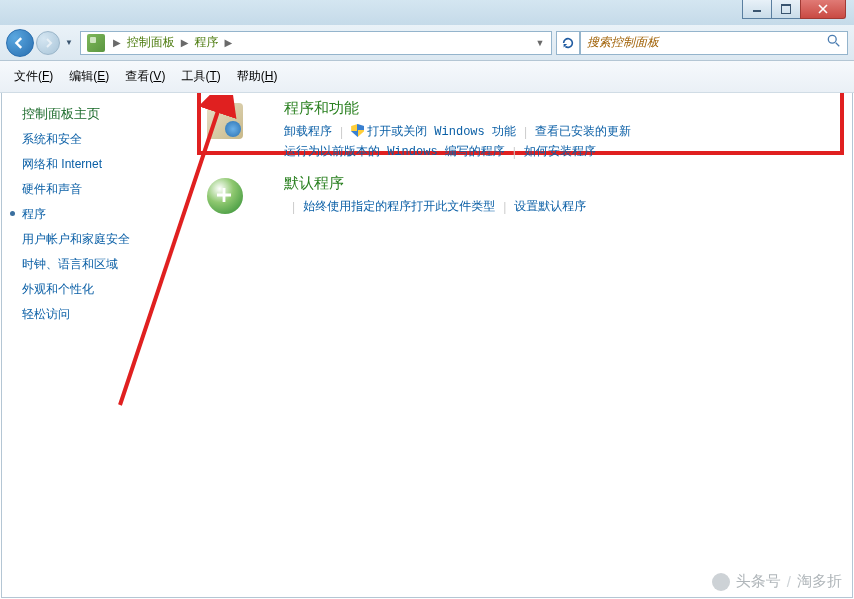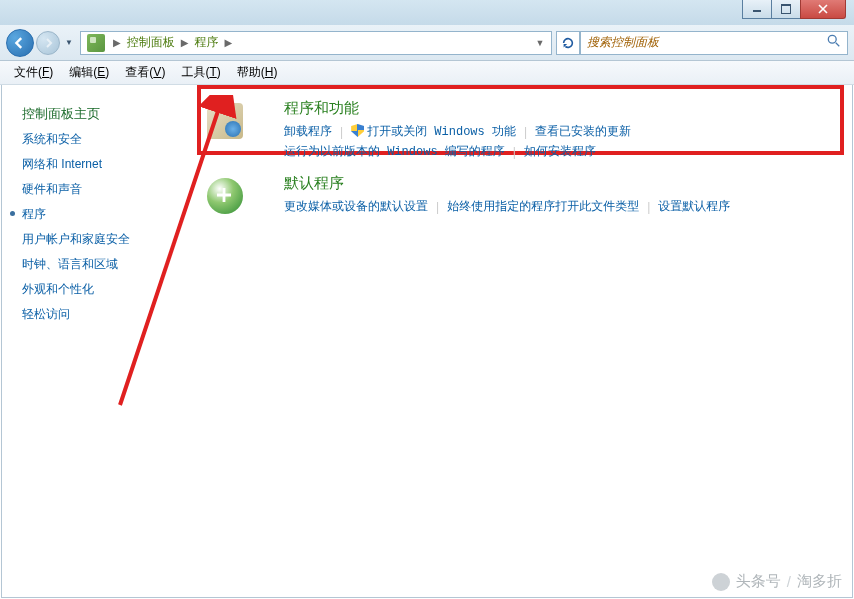--- a/index.html
+++ b/index.html
@@ -25,21 +25,21 @@
 .addr-icon{width:18px;height:18px;background:linear-gradient(135deg,#7fb85a,#5a9540);border-radius:2px;margin:0 4px;position:relative;}
 .addr-icon::after{content:"";position:absolute;top:3px;left:3px;width:6px;height:6px;background:#cfe5c0;border-radius:1px;}
 .crumb{color:#4d7c0f;padding:0 2px;}
 .crumb-sep{color:#6a6a6a;padding:0 4px;font-size:10px;}
 .addr-dd{width:18px;text-align:center;color:#6a6a6a;font-size:9px;}
 .refresh-btn{width:24px;height:24px;border:1px solid #94b4cc;background:#fff;display:flex;align-items:center;justify-content:center;color:#1e5aa0;}
 .search-bar{width:268px;height:24px;background:#fff;border:1px solid #94b4cc;margin-left:0;display:flex;align-items:center;padding:0 6px;color:#a16207;font-style:italic;justify-content:space-between;}
 .search-icon{color:#4a7cb0;font-style:normal;}
 
 
-.menubar { position:absolute; top:61px; left:0; right:0; height:24px; background:linear-gradient(#f6f9fc,#eaf0f6); border-bottom:1px solid #d0dce5; display:flex; align-items:center; padding:0 6px; z-index:2;}
+.menubar { position:absolute; top:61px; left:0; right:0; height:32px; background:linear-gradient(#f6f9fc,#eaf0f6); border-bottom:1px solid #d0dce5; display:flex; align-items:center; padding:0 6px; z-index:2;}
 .menu-item{padding:0 8px;color:#000;}
 .menu-key{text-decoration:underline;}
 
 
 .body-area { position:absolute; top:85px; left:1px; right:1px; bottom:1px; background:#fff; display:flex; border:1px solid #b4c6d4; border-top:none;}
 .sidebar { width:195px; padding:20px 0 0 20px; }
 .side-link{display:block;color:#0a5fa6;margin:8px 0;font-size:12px;}
 .side-title{color:#1a6a2a;font-size:13px;}
 .side-current{position:relative;color:#0a5fa6;}
 .side-current::before{content:"";position:absolute;left:-12px;top:5px;width:5px;height:5px;background:#3a6f9f;border-radius:50%;}
@@ -163,21 +163,20 @@
           <a class="clink">如何安装程序</a>
         </div>
       </div>
     </div>
 
     <div class="section">
       <div class="section-icon def-icon"></div>
       <div class="section-body">
         <div class="section-title">默认程序</div>
         <div class="links-row">
-          <a class="clink">更改媒体或设备的默认设置</a>
           <span class="sep">|</span>
           <a class="clink">始终使用指定的程序打开此文件类型</a>
           <span class="sep">|</span>
           <a class="clink">设置默认程序</a>
         </div>
       </div>
     </div>
   </div>
 </div>
 

